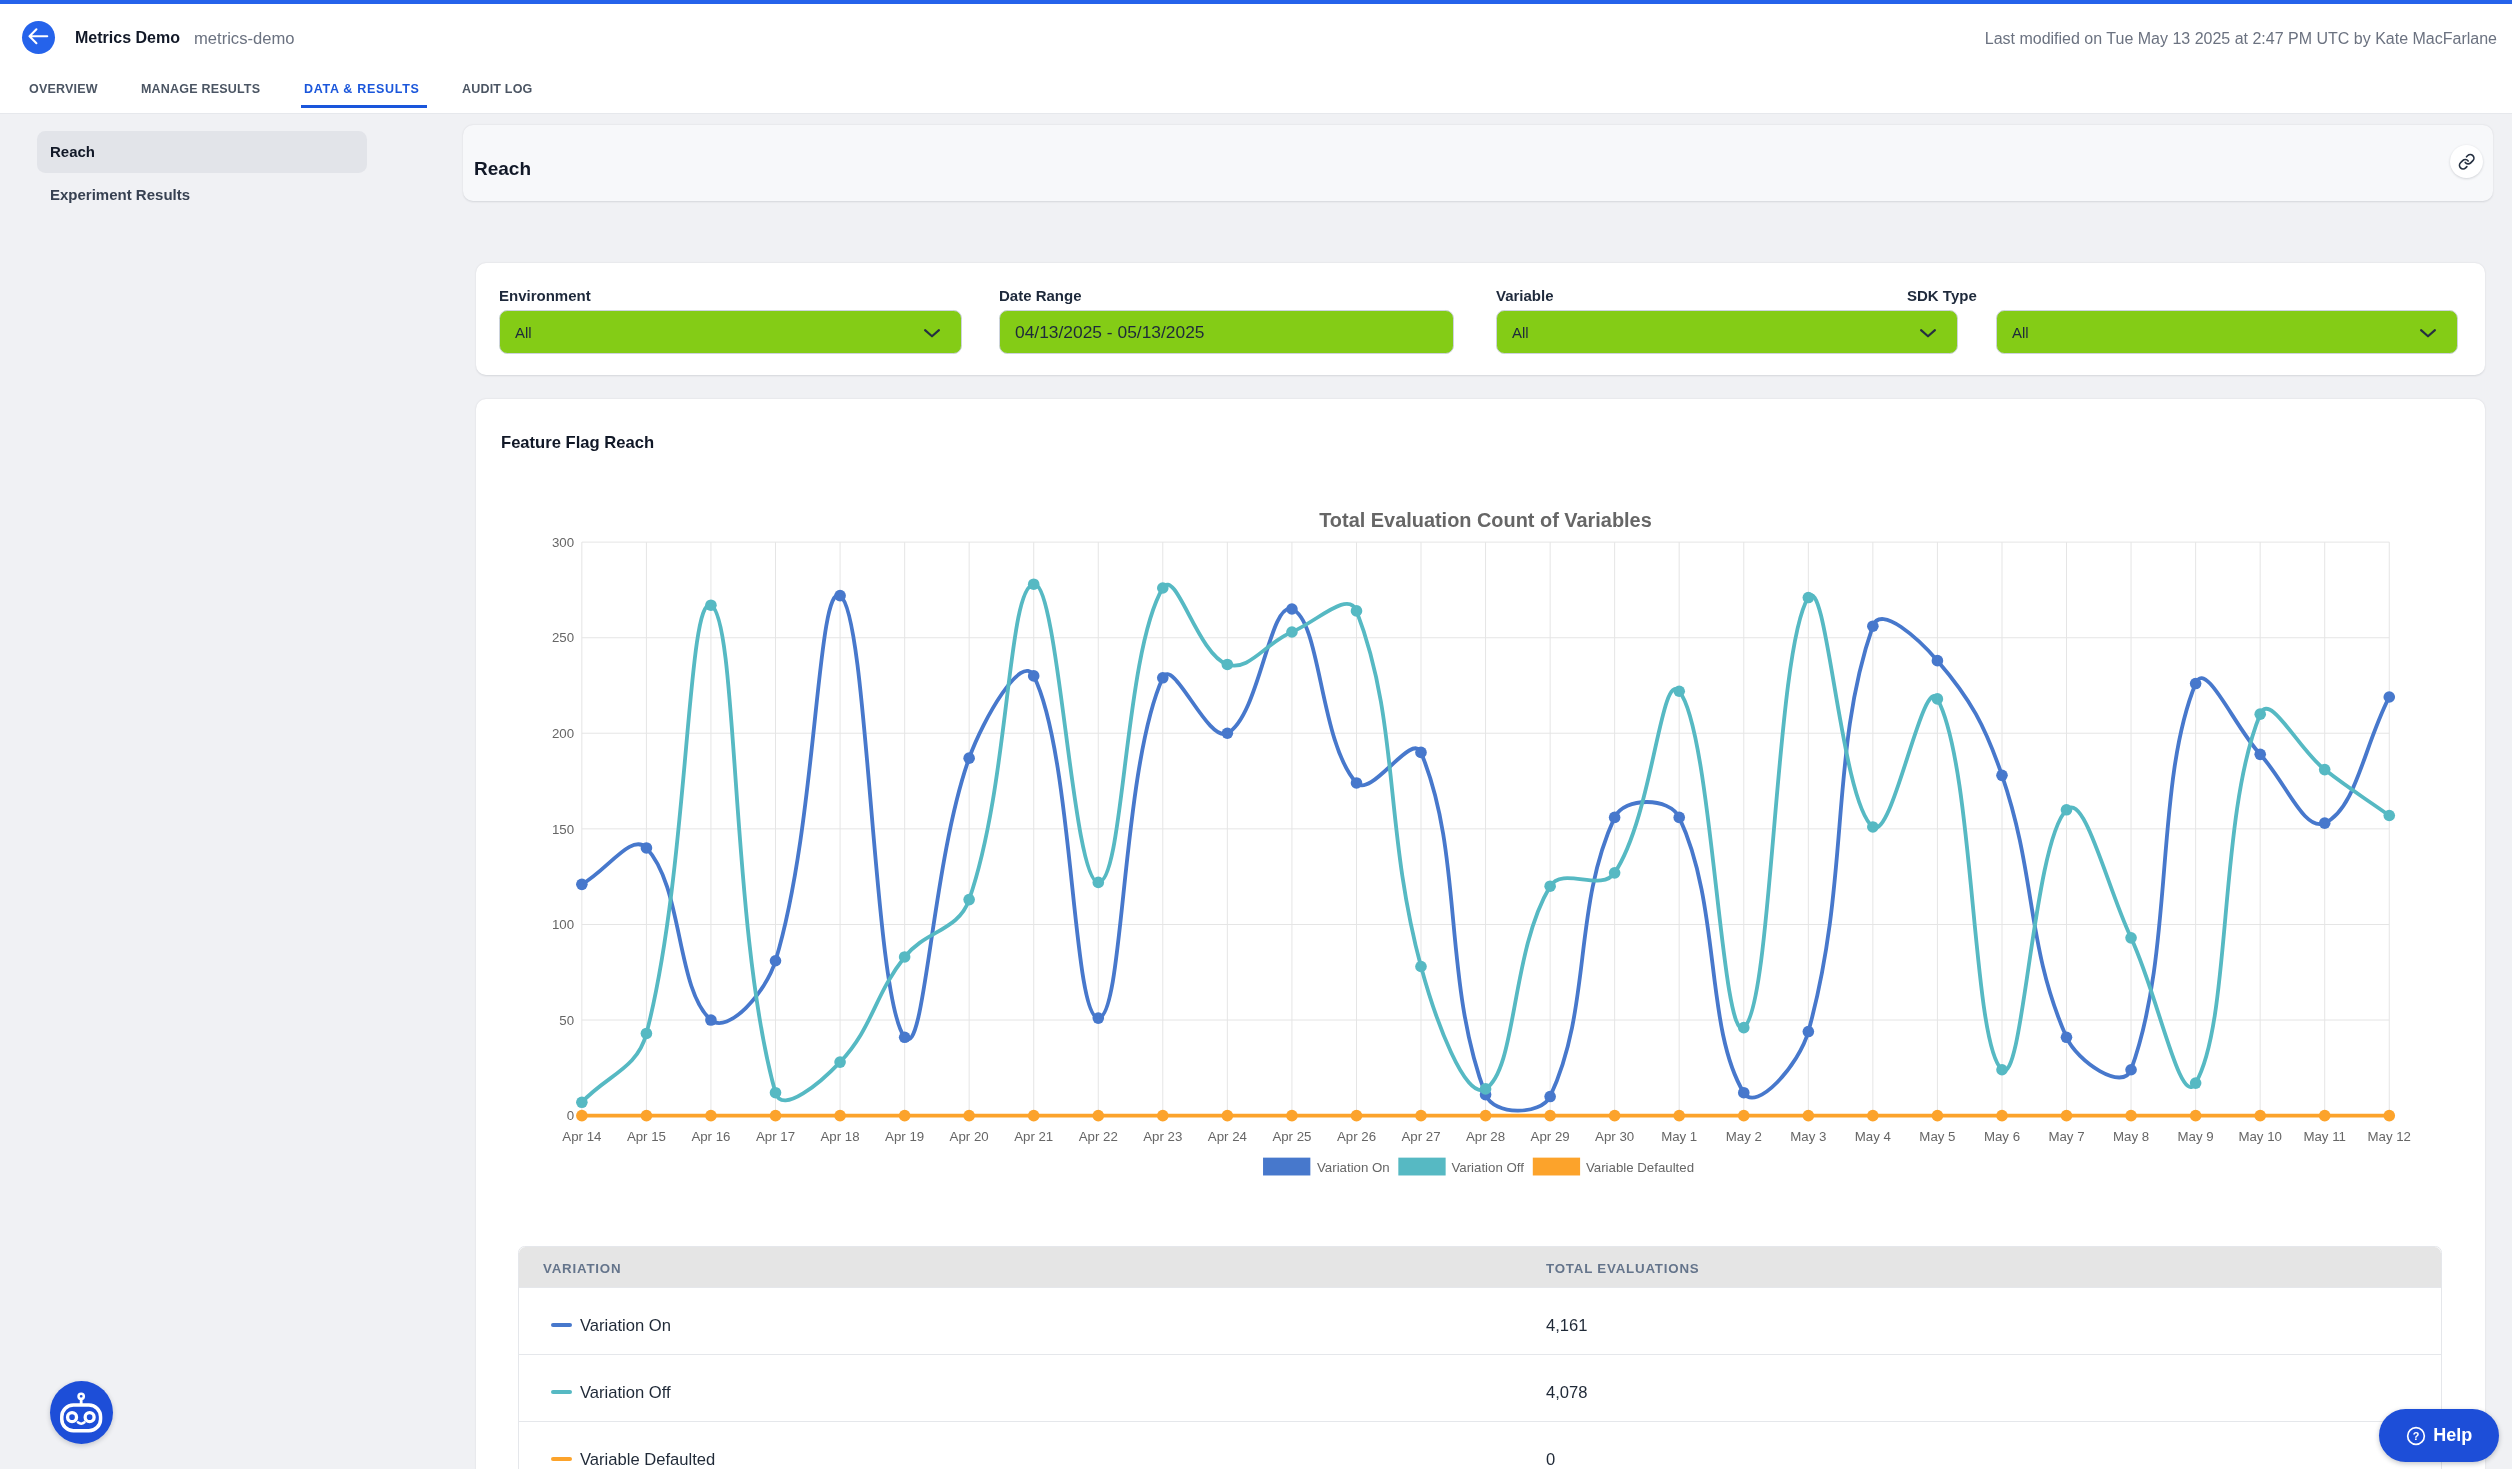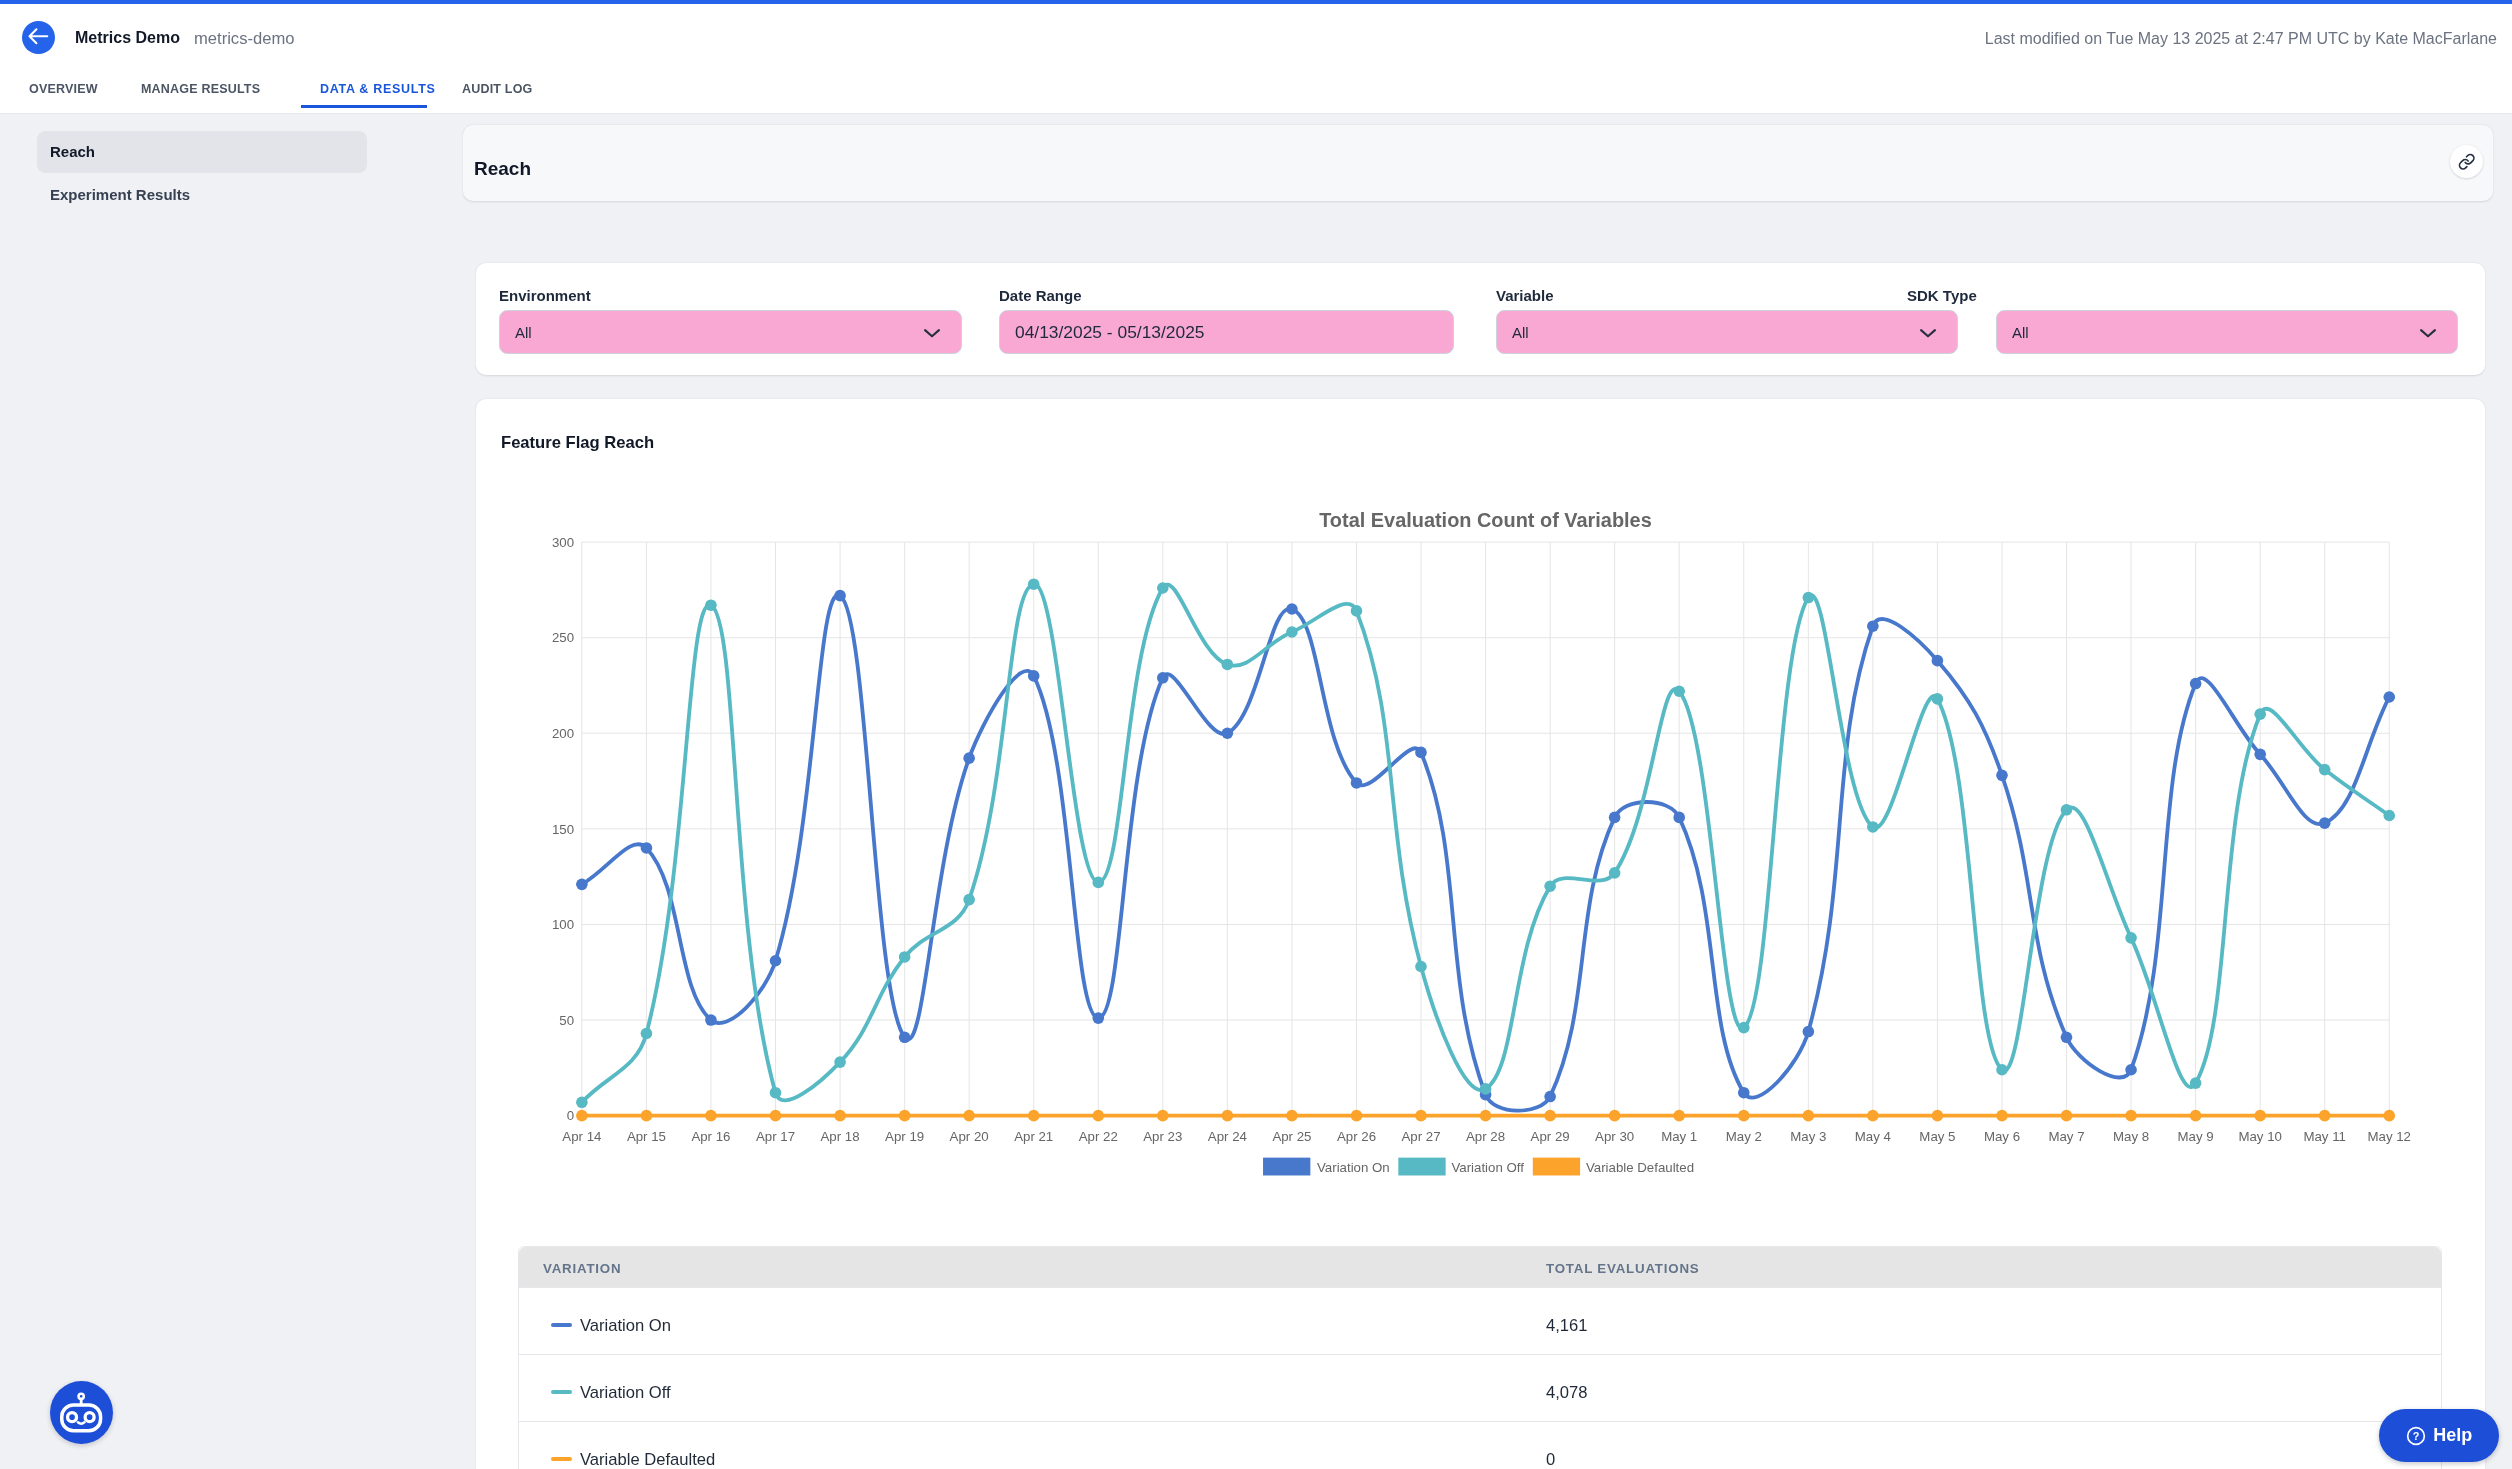--- a/index.html
+++ b/index.html
@@ -16,21 +16,21 @@
 .tabline { left:301px; top:105px; width:126px; height:2.5px; background:#1a56db; }
 .navitem { left:37px; top:131px; width:330px; height:42px; border-radius:8.3px; background:#e2e4e9; }
 .navtext1 { left:50px; top:143px; font-size:15px; font-weight:700; color:#111827; }
 .navtext2 { left:50px; top:186px; font-size:15px; font-weight:700; color:#374151; }
 .card { background:#fff; border-radius:10px; box-shadow:0 0.8px 1.7px rgba(16,24,40,.05), 0 0.8px 2.5px rgba(16,24,40,.07); }
 .reachcard { left:463px; top:125px; width:2030px; height:76px; background:#f7f8fa; }
 .reachtitle { left:474px; top:158px; font-size:19px; font-weight:700; color:#111827; }
 .linkbtn { left:2450px; top:145px; width:33px; height:33px; border-radius:50%; background:#fff; box-shadow:0 0.8px 2.5px rgba(16,24,40,.18); display:flex; align-items:center; justify-content:center; }
 .filtercard { left:476px; top:263px; width:2009px; height:112px; }
 .flabel { top:287px; font-size:15px; font-weight:700; color:#1e293b; }
-.select { top:310px; height:44px; background:#f9a8d4; border:1.2px solid #cdd3dd; border-radius:8.3px; font-size:15px; color:#1e293b; display:flex; align-items:center; padding-left:15px; }
+.select { top:310px; height:44px; background:#84cc16; border:1.2px solid #cdd3dd; border-radius:8.3px; font-size:15px; color:#1e293b; display:flex; align-items:center; padding-left:15px; }
 .chev { position:absolute; right:20px; top:17.4px; }
 .chartcard { left:476px; top:399px; width:2009px; height:1162px; }
 .ffr { left:501px; top:433px; font-size:16.6px; font-weight:700; color:#111827; }
 .chart { position:absolute; left:476px; top:465px; }
 .tablewrap { left:518px; top:1246px; width:1924px; height:332px; border:0.8px solid #e5e7eb; border-radius:6.6px 6.6px 0 0; background:#fff; }
 .thead { position:absolute; left:0; top:0; width:100%; height:41px; background:#e5e5e5; border-bottom:0.8px solid #e5e7eb; border-radius:6.6px 6.6px 0 0; }
 .th { position:absolute; top:14px; font-size:13.3px; font-weight:700; letter-spacing:0.8px; color:#64748b; }
 .row { position:absolute; left:0; width:100%; height:67px; border-bottom:0.8px solid #e5e7eb; }
 .dash { position:absolute; left:32px; top:35px; width:21px; height:4.2px; border-radius:2.5px; }
 .cell { position:absolute; left:61px; top:28px; font-size:16.6px; color:#1f2937; }
@@ -46,21 +46,21 @@
 <div class="abs backbtn">
     <svg width="25" height="25" viewBox="0 0 30 30">
       <path d="M12.5 5.2 L4.2 13.5 L12.5 21.8 M5.2 13.5 H25.5" stroke="#fff" stroke-width="2.5" fill="none" stroke-linecap="round" stroke-linejoin="round"></path>
     </svg>
   </div>
 <div class="abs title">Metrics Demo</div>
 <div class="abs subtitle">metrics-demo</div>
 <div class="abs lastmod">Last modified on Tue May 13 2025 at 2:47 PM UTC by Kate MacFarlane</div>
 <div class="abs tab" style="left:29px">OVERVIEW</div>
 <div class="abs tab" style="left:141px">MANAGE RESULTS</div>
-<div class="abs tab active" style="left:320px;letter-spacing:0.7px">DATA &amp; RESULTS</div>
+<div class="abs tab active" style="left:304px;letter-spacing:0.7px">DATA &amp; RESULTS</div>
 <div class="abs tab" style="left:462px">AUDIT LOG</div>
 <div class="abs tabline"></div>
 <div class="abs navitem"></div>
 <div class="abs navtext1">Reach</div>
 <div class="abs navtext2">Experiment Results</div>
 <div class="abs card reachcard"></div>
 <div class="abs reachtitle">Reach</div>
 <div class="abs linkbtn">
     <svg width="17.4" height="17.4" viewBox="0 0 24 24" fill="none" stroke="#253041" stroke-width="2.3" stroke-linecap="round" stroke-linejoin="round">
       <path d="M10 13a5 5 0 0 0 7.54.54l3-3a5 5 0 0 0-7.07-7.07l-1.72 1.71"></path>

